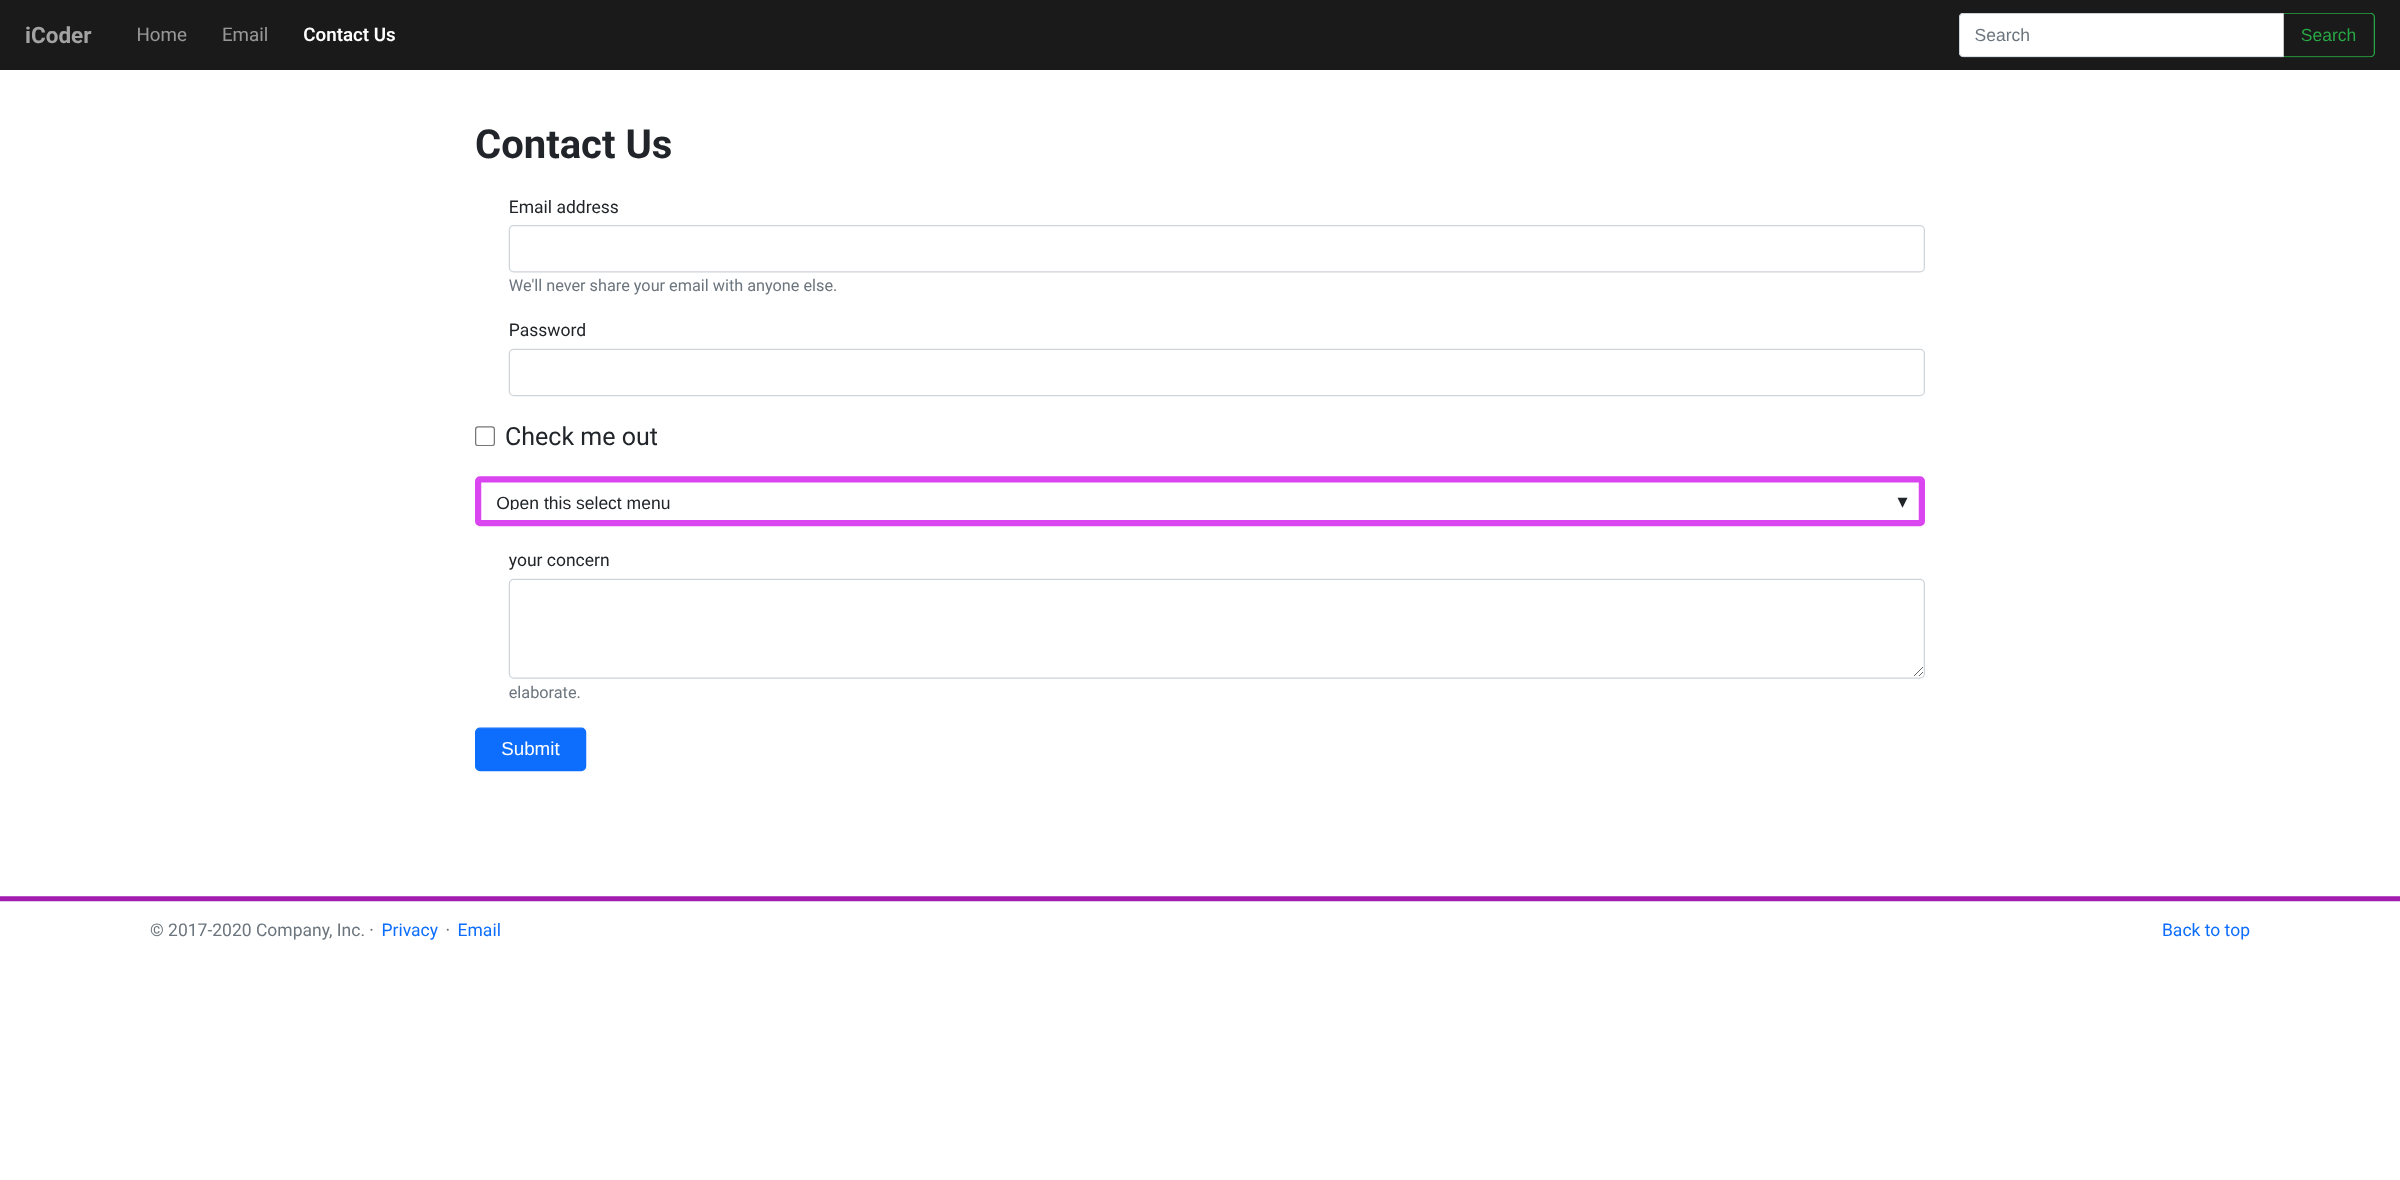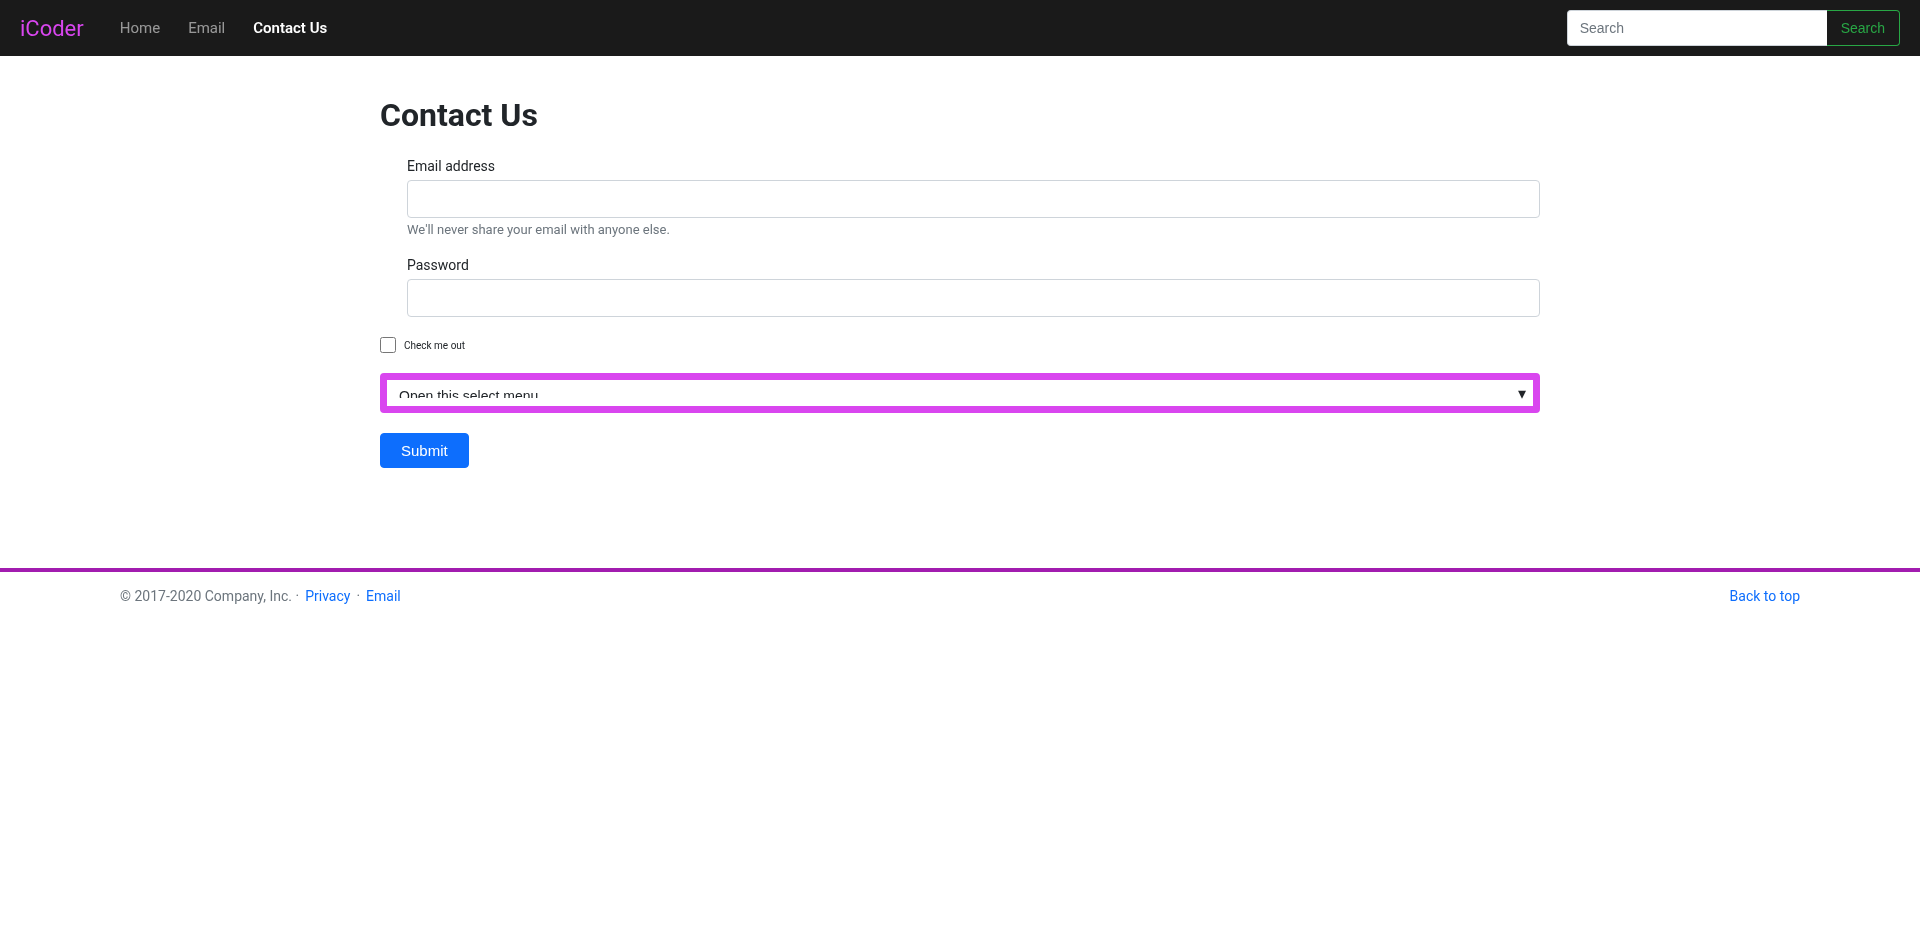--- a/index.html
+++ b/index.html
@@ -21,23 +21,23 @@
     .navbar {
       background-color: #1a1a1a;
       display: flex;
       align-items: center;
       padding: 0 20px;
       height: 56px;
       position: relative;
     }
 
     .navbar-brand {
-      color: #d946ef;
-      font-size: 22px;
-      font-weight: 400;
+      color: #a3a3a3;
+      font-size: 18px;
+      font-weight: 700;
       margin-right: 24px;
       text-decoration: none;
       white-space: nowrap;
     }
 
     .navbar-nav {
       display: flex;
       align-items: center;
       list-style: none;
       gap: 4px;
@@ -153,35 +153,35 @@
     }
 
     .form-check input[type="checkbox"] {
       width: 16px;
       height: 16px;
       cursor: pointer;
       border: 1px solid #ced4da;
     }
 
     .form-check-label {
-      font-size: 10px;
+      font-size: 20px;
       color: #212529;
     }
 
     .select-wrapper {
       position: relative;
       margin-bottom: 20px;
     }
 
     .select-wrapper select {
       display: block;
       width: 100%;
       padding: 8px 12px;
       font-size: 14px;
-      border: 7px solid #d946ef;
+      border: 5px solid #d946ef;
       border-radius: 4px;
       background-color: #fff;
       color: #212529;
       height: 40px;
       appearance: none;
       -webkit-appearance: none;
       outline: none;
       cursor: pointer;
     }
 
@@ -285,20 +285,25 @@
   </div>
 
   
   <div class="select-wrapper">
     <select>
       <option value="">Open this select menu</option>
     </select>
   </div>
 
   
+  <div class="form-group">
+    <label class="form-label">your concern</label>
+    <textarea class="form-control" rows="3" style=""></textarea>
+    <div class="form-text">elaborate.</div>
+  </div>
 
   
   <button class="btn-primary">Submit</button>
 </div>
 
 <footer class="footer">
   <div class="footer-left">
     <span>© 2017-2020 Company, Inc. ·</span>
     <a href="#">Privacy</a>
     <span class="footer-separator">·</span>

